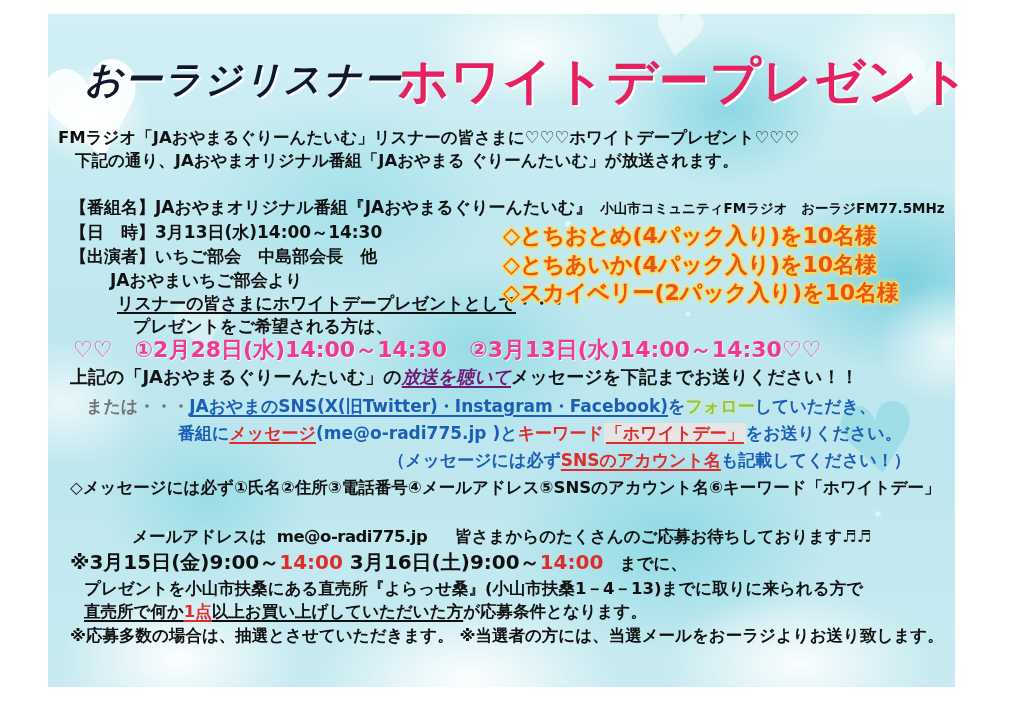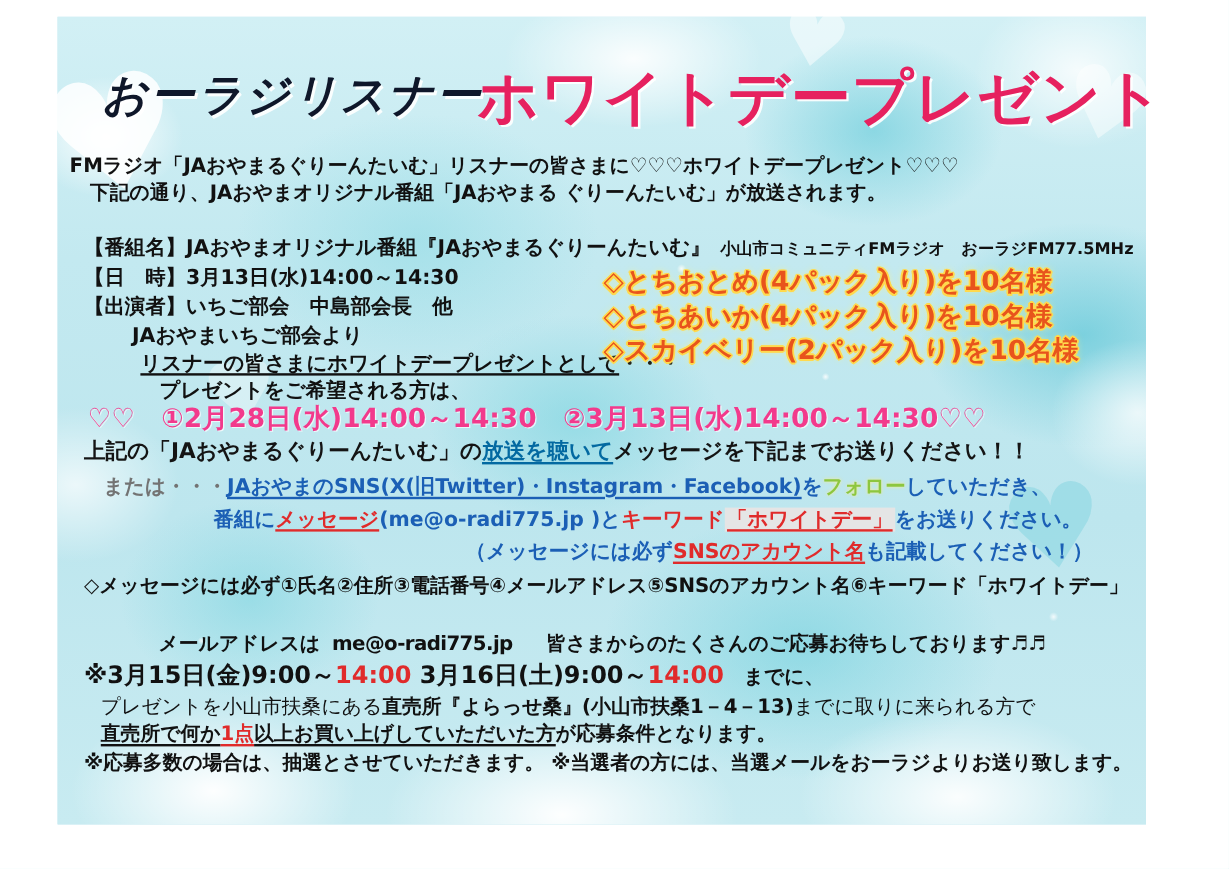--- a/index.html
+++ b/index.html
@@ -56,37 +56,37 @@
   .l-listeners{left:117px;top:293px;font-size:17px;}
   .l-wish{left:133px;top:316px;font-size:17px;}
   .u{text-decoration:underline;text-decoration-thickness:2px;text-underline-offset:3px;}
 
   .prizes{left:503px;top:222px;font-size:22px;line-height:28.5px;color:#e8541c;
     text-shadow:1.5px 0 #ffd94d,-1.5px 0 #ffd94d,0 1.5px #ffd94d,0 -1.5px #ffd94d,
       1px 1px #ffd94d,-1px -1px #ffd94d,1px -1px #ffd94d,-1px 1px #ffd94d,0 0 6px #fff176;}
 
   .l-schedule{left:73px;top:336px;font-size:22px;color:#f23a8c;text-shadow:1px 1px 0 rgba(255,255,255,.7);}
   .l-listen{left:70px;top:366px;font-size:18px;color:#141414;}
-  .teal{color:#0369a1;}
+  .teal{color:#701a75;font-style:italic;}
   .l-sns{left:86px;top:396px;font-size:17px;color:#1b5fb5;}
   .black{color:#737373;}
   .green{color:#8dc63f;text-shadow:0 0 3px rgba(255,238,122,.9);}
   .l-message{left:178px;top:423px;font-size:17px;color:#1b5fb5;}
   .red{color:#e02b2b;}
   .hl-yellow{background:#e5e5e5;padding:0 2px;}
   .l-note{left:388px;top:450px;font-size:17px;color:#1b5fb5;}
   .l-req1{left:70px;top:478px;}
   .l-req2{left:198px;top:502px;}
   .l-email{left:132px;top:527px;}
   .l-email .addr{margin:0 14px 0 10px;letter-spacing:-0.5px;}
   .l-email .rest{margin-left:14px;}
   .l-deadline{left:70px;top:550px;font-size:20px;}
   .l-deadline .small{font-size:16.5px;}
   .l-pickup1{left:84px;top:579px;}
-  .l-pickup1 .plain{font-weight:400;}
+  .l-pickup1 .plain{font-weight:700;}
   .l-pickup2{left:84px;top:602px;}
   .l-final{left:70px;top:626px;}
 </style>
 </head>
 <body>
 
 <div class="page">
   <div class="flyer-bg"></div>
 
   <span class="heart h1">♥</span>

